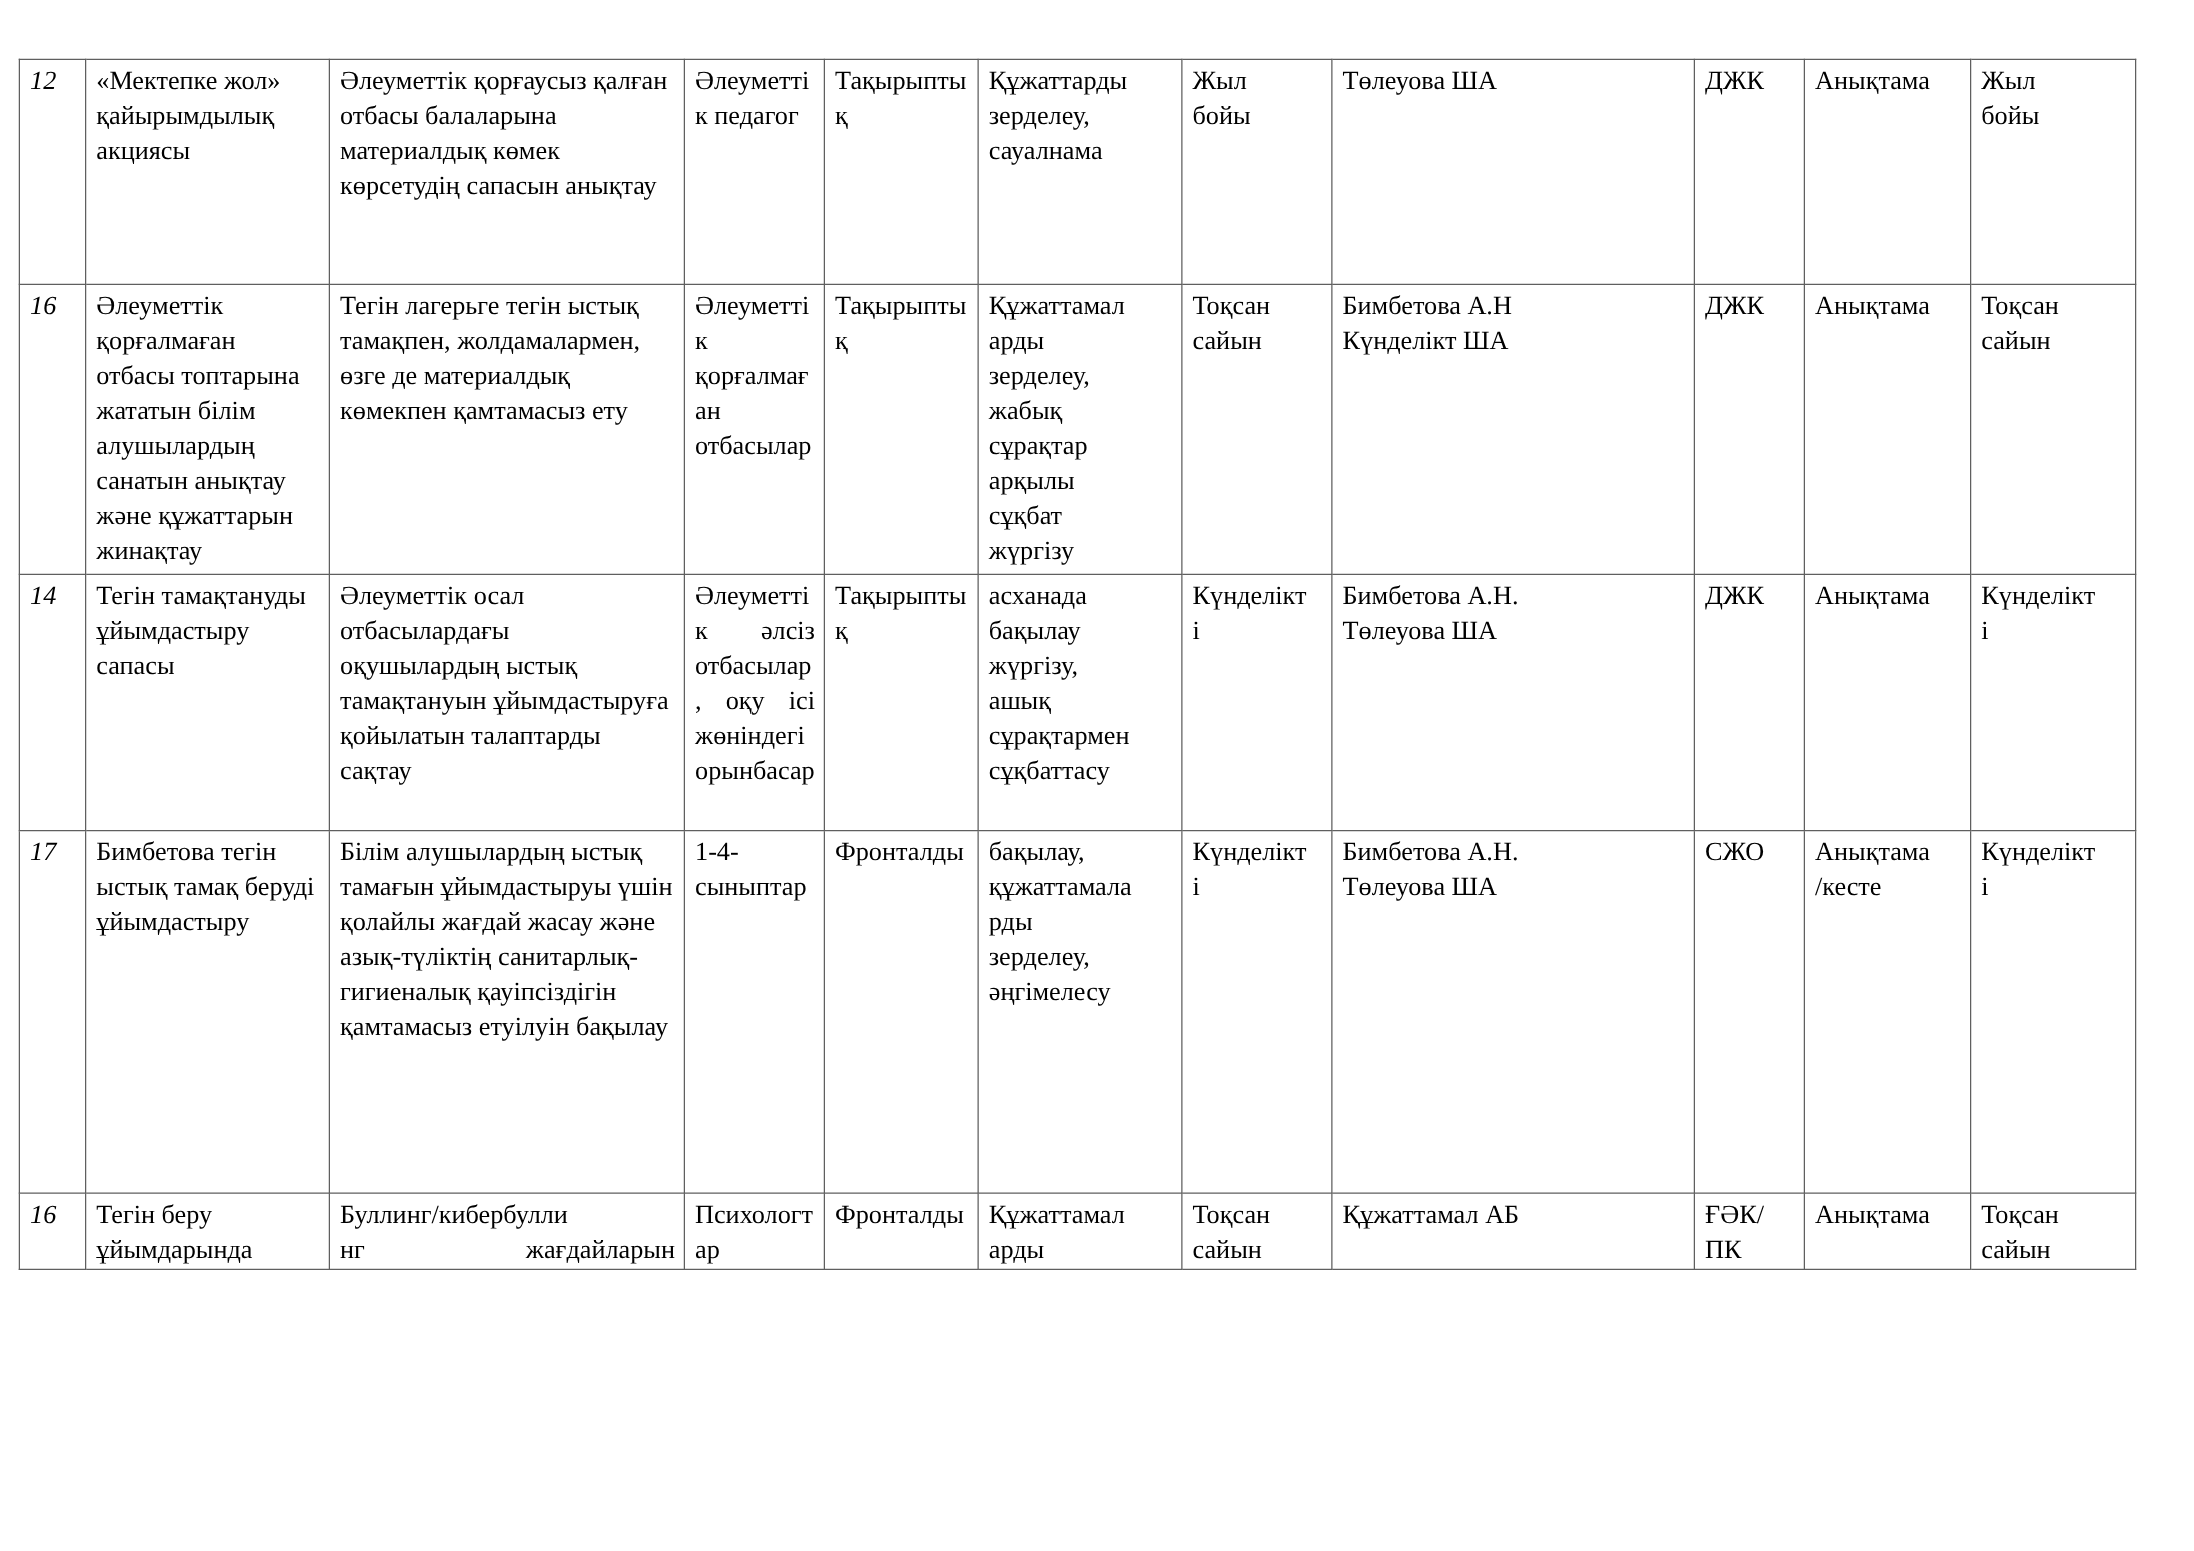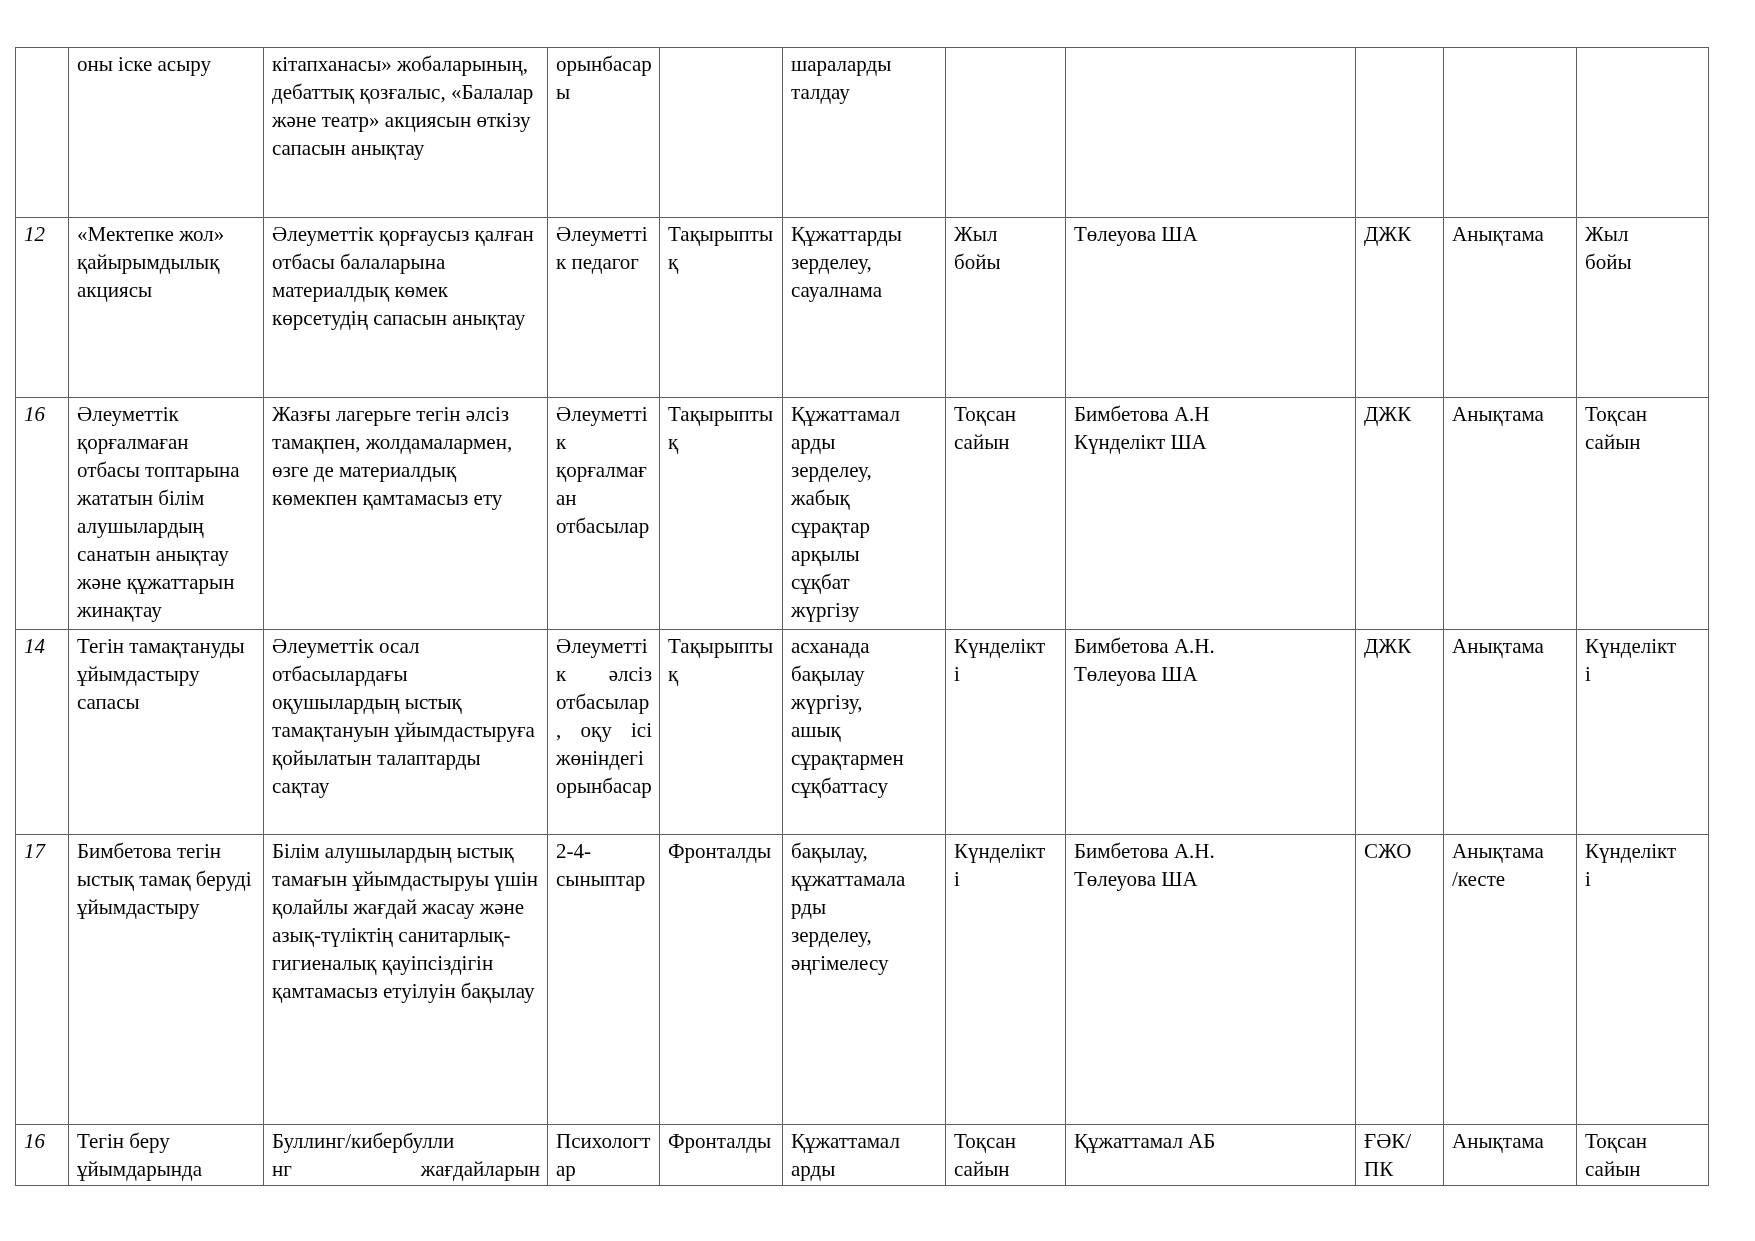--- a/index.html
+++ b/index.html
@@ -53,35 +53,20 @@
       <col style="width:123px">
       <col style="width:163px">
       <col style="width:120px">
       <col style="width:290px">
       <col style="width:88px">
       <col style="width:133px">
       <col style="width:132px">
     </colgroup>
 
     <tbody>
-        <tr style="height:170px">
-      <td class="num"></td>
-      <td class="just">оны іске асыру</td>
-      <td class="just">кітапханасы» жобаларының, дебаттық қозғалыс, «Балалар және театр» акциясын өткізу сапасын анықтау</td>
-      <td>орынбасар
-ы</td>
-      <td></td>
-      <td>шараларды
-талдау</td>
-      <td></td>
-      <td></td>
-      <td></td>
-      <td></td>
-      <td></td>
-    </tr>
 
     <tr style="height:180px">
       <td class="num">12</td>
       <td class="just">«Мектепке жол» қайырымдылық акциясы</td>
       <td class="just">Әлеуметтік қорғаусыз қалған отбасы балаларына материалдық көмек көрсетудің сапасын анықтау</td>
       <td>Әлеуметті
 к педагог</td>
       <td>Тақырыпты
 қ</td>
       <td>Құжаттарды
@@ -92,21 +77,21 @@
       <td>Төлеуова ША</td>
       <td>ДЖК</td>
       <td>Анықтама</td>
       <td>Жыл
 бойы</td>
     </tr>
 
     <tr style="height:232px">
       <td class="num">16</td>
       <td class="just">Әлеуметтік қорғалмаған отбасы топтарына жататын білім алушылардың санатын анықтау және құжаттарын жинақтау</td>
-      <td class="just">Жазғы лагерьге тегін әлсіз тамақпен, жолдамалармен, өзге де материалдық көмекпен қамтамасыз ету</td>
+      <td class="just">Тегін лагерьге тегін ыстық тамақпен, жолдамалармен, өзге де материалдық көмекпен қамтамасыз ету</td>
       <td>Әлеуметті
 к
 қорғалмағ
 ан
 отбасылар</td>
       <td>Тақырыпты
 қ</td>
       <td>Құжаттамал
 арды
 зерделеу,
@@ -150,21 +135,21 @@
       <td>ДЖК</td>
       <td>Анықтама</td>
       <td>Күнделікт
 і</td>
     </tr>
 
     <tr style="height:290px">
       <td class="num">17</td>
       <td class="just">Бимбетова тегін ыстық тамақ беруді ұйымдастыру</td>
       <td class="just">Білім алушылардың ыстық тамағын ұйымдастыруы үшін қолайлы жағдай жасау және азық-түліктің санитарлық-гигиеналық қауіпсіздігін қамтамасыз етуілуін бақылау</td>
-      <td>2-4-
+      <td>1-4-
 сыныптар</td>
       <td>Фронталды</td>
       <td>бақылау,
 құжаттамала
 рды
 зерделеу,
 әңгімелесу</td>
       <td>Күнделікт
 і</td>
       <td>Бимбетова А.Н.

